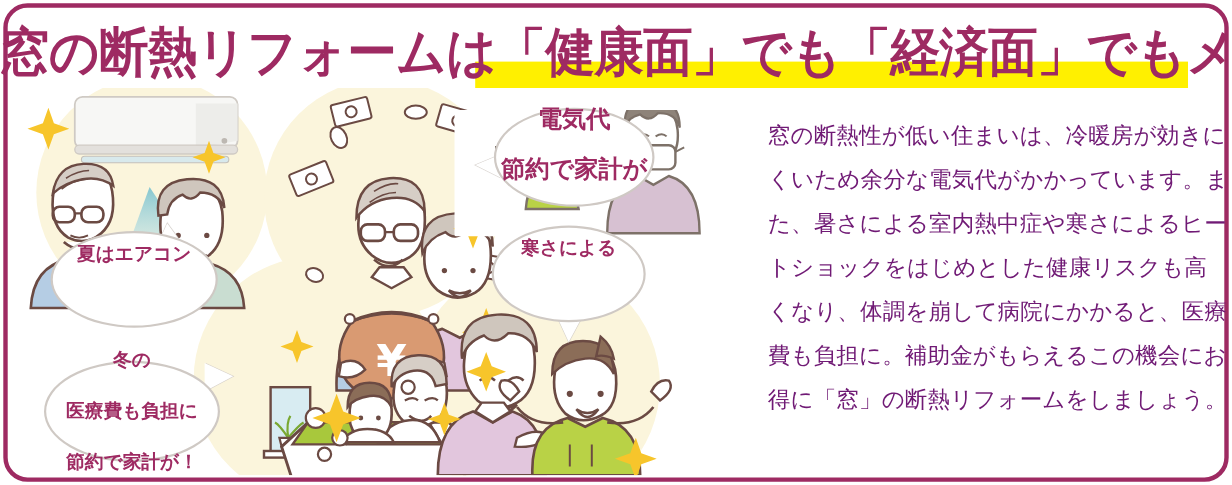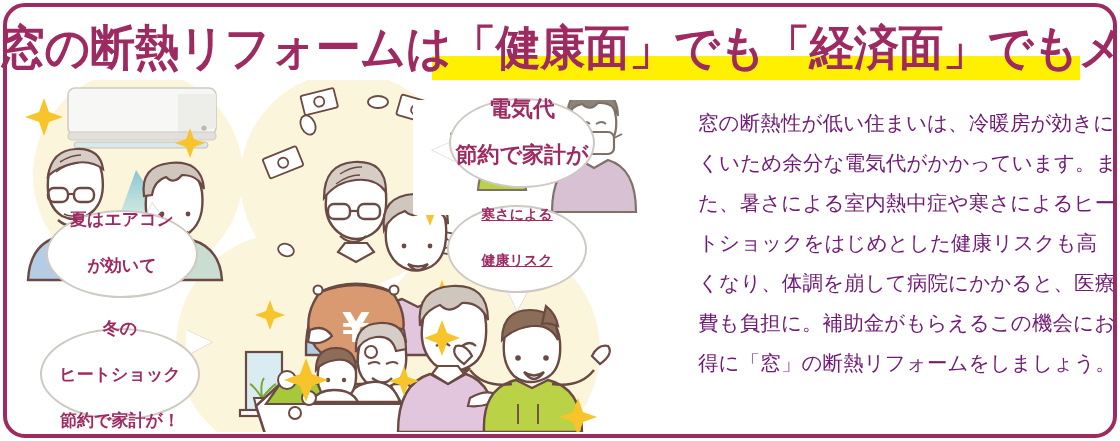--- a/index.html
+++ b/index.html
@@ -72,21 +72,21 @@
     font-weight:bold;
     text-align:center;
     font-family:"DejaVu Sans","Liberation Sans",sans-serif;
     display:flex;align-items:center;justify-content:center;
     box-sizing:border-box;
   }
   .bubble span{display:block;width:100%;}
   .b-summer{left:46px;top:210px;width:152px;height:88px;font-size:17px;line-height:23px;align-items:center;}
   .b-winter{left:40px;top:328px;width:160px;height:92px;font-size:17px;line-height:23px;}
   .b-denki{left:449px;top:98px;width:146px;height:90px;font-size:22px;line-height:23px;}
-  .b-samusa{left:447px;top:205px;width:140px;height:88px;font-size:14px;line-height:23px;text-decoration:underline;}
+  .b-samusa{left:447px;top:205px;width:140px;height:88px;font-size:17px;line-height:23px;}
   .tail{position:absolute;width:0;height:0;}
   .tail-summer{left:142px;top:203px;
     border-left:10px solid transparent;border-right:16px solid transparent;
     border-bottom:22px solid #ffffff;
     filter:drop-shadow(0 -1px 0 #cfc9c4);}
   .tail-winter{left:186px;top:330px;
     border-top:12px solid transparent;border-bottom:14px solid transparent;
     border-left:26px solid #ffffff;
     filter:drop-shadow(1px 0 0 #cfc9c4);}
   .tail-denki{left:432px;top:140px;
@@ -338,42 +338,42 @@
           <path d="M386 286 l4 11 l11 4 l-11 4 l-4 11 l-4-11 l-11-4 l11-4 z"></path>
         </g>
       </g>
     </svg>
   </div>
 
   <div class="tail tail-summer"></div>
   <div class="bubble b-summer">
     <span>
       <span>夏はエアコン</span><br>
-      <span>が効いて</span><br>
+      <br>
     </span>
   </div>
 
   <div class="tail tail-winter"></div>
   <div class="bubble b-winter">
     <span>
       <span>冬の</span><br>
-      <span>ヒートショック</span><br>
+      <span>医療費も負担に</span><br>
       <span>節約で家計が！</span>
     </span>
   </div>
 
   <div class="tail tail-denki"></div>
   <div class="bubble b-denki">
     <span>
       <span>電気代</span><br>
       <span>節約で家計が</span><br>
     </span>
   </div>
 
   <div class="tail tail-samusa"></div>
   <div class="bubble b-samusa">
     <span>
       <span>寒さによる</span><br>
-      <span>健康リスク</span><br>
+      <br>
     </span>
   </div>
 
 </div>
 
 </body></html>

